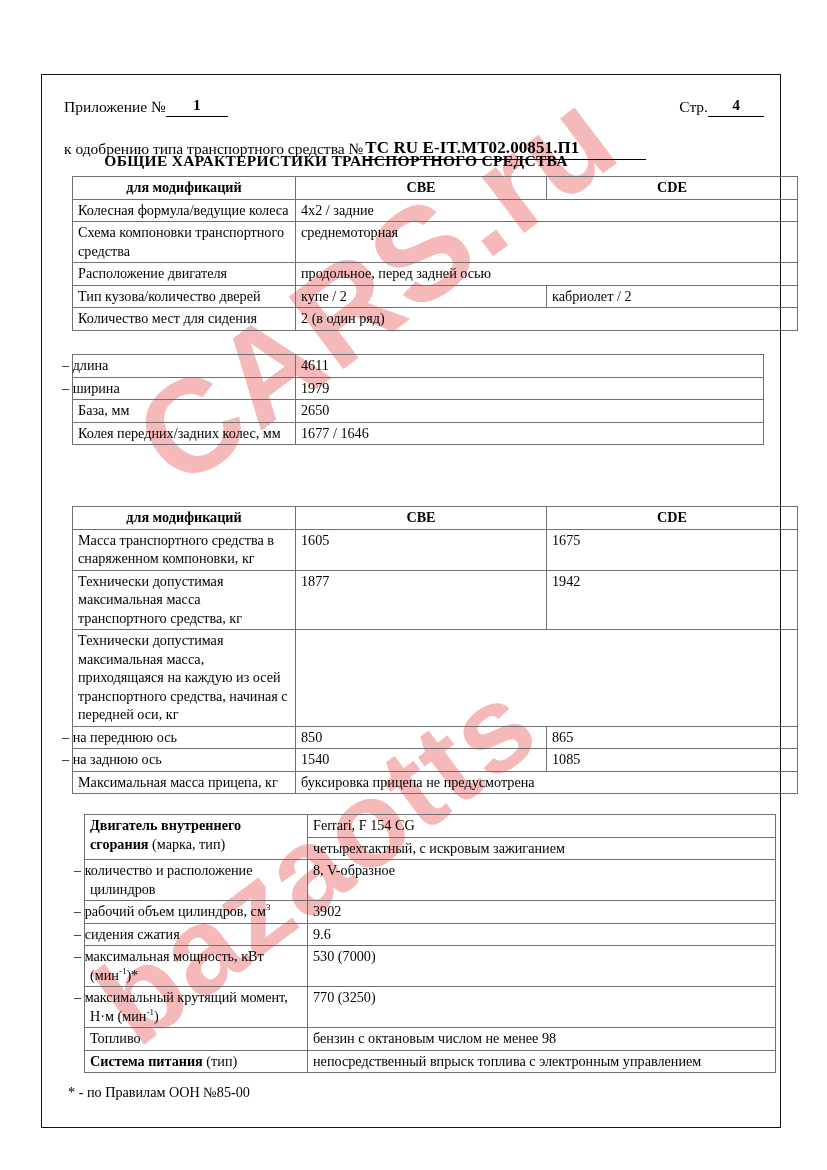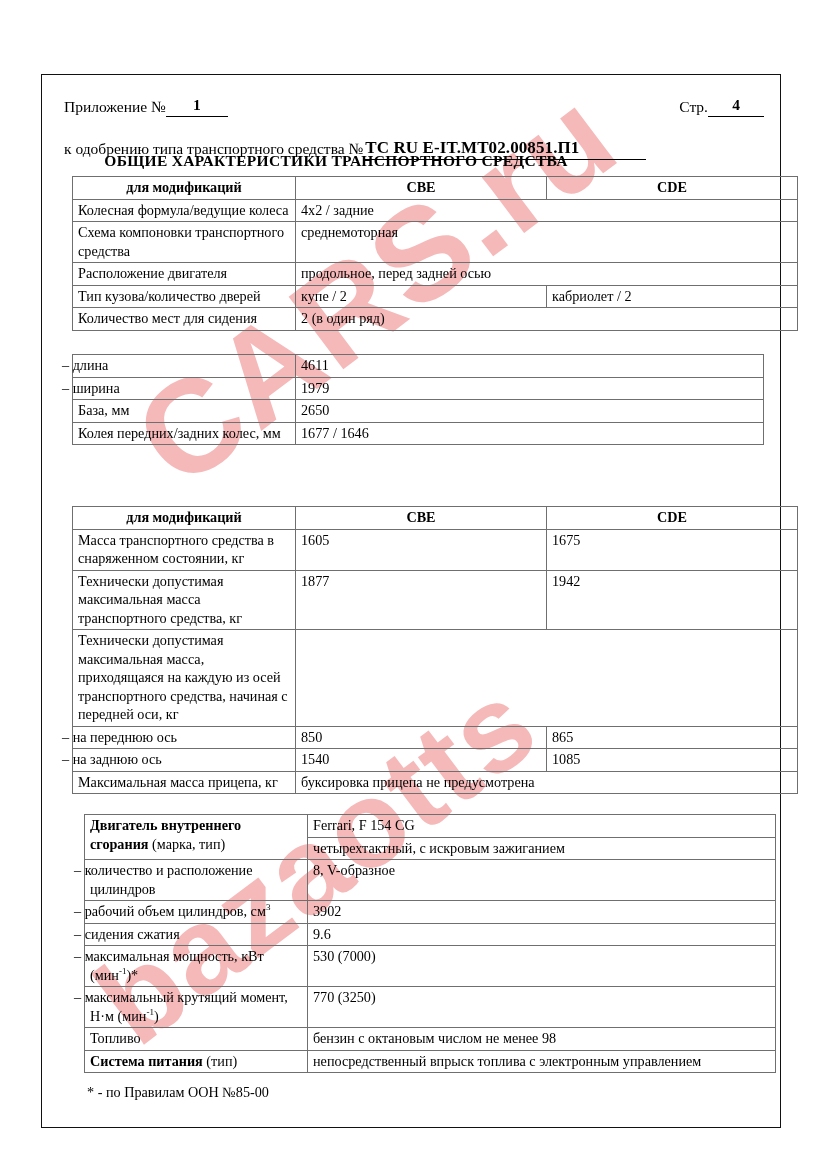--- a/index.html
+++ b/index.html
@@ -93,21 +93,21 @@
   .c-lbl{width:212px;}
   .c-half{width:240px;}
   .ctr{text-align:left;}
   .bold{font-weight:bold;}
   .hdr-cell{font-weight:bold;text-align:center;padding-top:2px;padding-bottom:2px;}
   .dash{padding-left:28px;text-indent:-16px;}
   .sup{font-size:9px;vertical-align:super;line-height:0;}
   .thick-top td{border-top:1.5px solid #000;}
   .thick-bot td{border-bottom:1.5px solid #000;}
   .footnote{
-    position:absolute;left:87px;top:1084px;
+    position:absolute;left:68px;top:1084px;
     font-size:14.2px;
   }
   .t1{top:176px;}
   .t2{top:354px;}
   .t3{top:506px;}
   .t4{top:814px;padding-left:12px;}
 </style>
 </head>
 <body>
 
@@ -194,21 +194,21 @@
 
   <div class="tbl-wrap t3">
     <table class="t">
       <tbody>
         <tr class="thick-top">
           <td class="c-lbl hdr-cell">для модификаций</td>
           <td class="c-half hdr-cell">CBE</td>
           <td class="c-half hdr-cell">CDE</td>
         </tr>
         <tr>
-          <td class="c-lbl">Масса транспортного средства в снаряженном состоянии, кг</td>
+          <td class="c-lbl">Масса транспортного средства в снаряженном компоновки, кг</td>
           <td class="c-half ctr">1605</td>
           <td class="c-half ctr">1675</td>
         </tr>
         <tr>
           <td class="c-lbl">Технически допустимая максимальная масса транспортного средства, кг</td>
           <td class="c-half ctr">1877</td>
           <td class="c-half ctr">1942</td>
         </tr>
         <tr>
           <td class="c-lbl">Технически допустимая максимальная масса, приходящаяся на каждую из осей транспортного средства, начиная с передней оси, кг</td>

